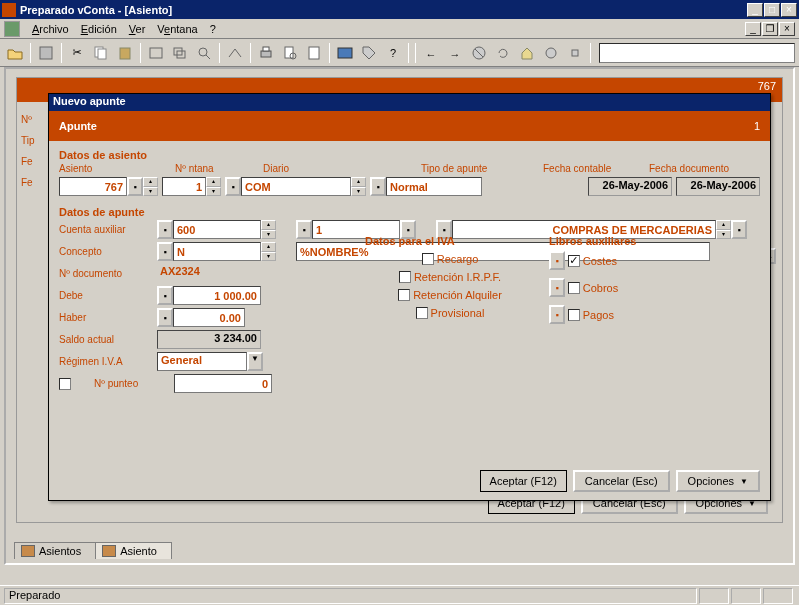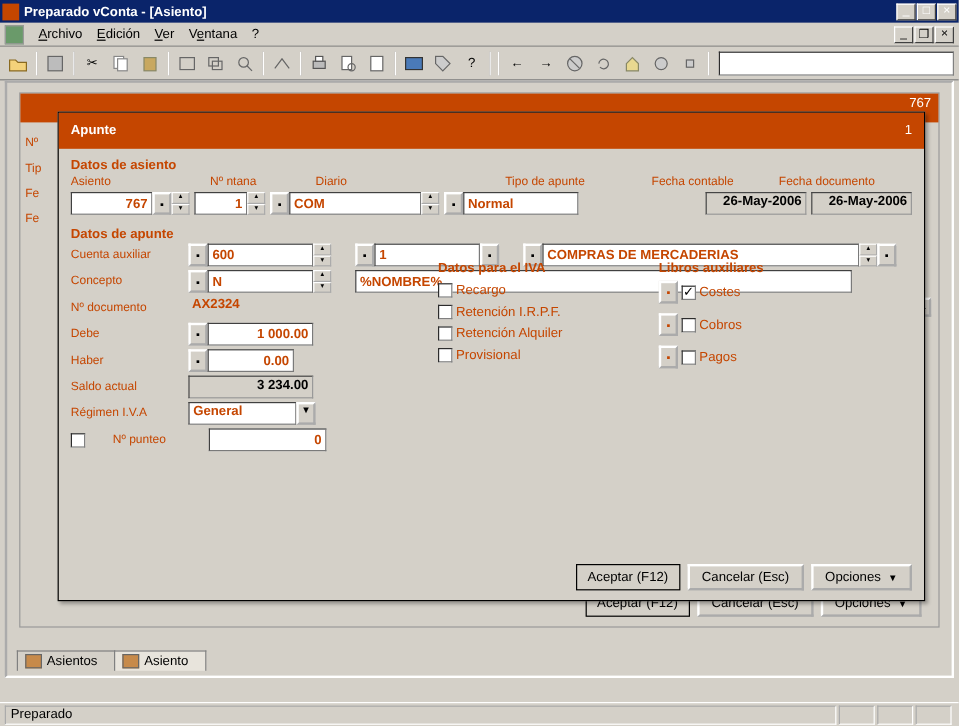--- a/index.html
+++ b/index.html
@@ -49,21 +49,21 @@
 .readonly { background: #d4d0c8; border: 1px inset #999; height: 19px; padding: 1px 3px; text-align: right; color: #000; font-weight: bold; }
 .combo { display: flex; }
 .combo .inp { flex: 1; }
 .combo .cbtn { width: 16px; height: 19px; background: #d4d0c8; border: 2px outset #fff; font-size: 8px; text-align: center; }
 
 .chk { width: 12px; height: 12px; border: 1px inset #808080; background: #fff; display: inline-flex; align-items: center; justify-content: center; font-size: 9px; margin-right: 3px; }
 .ck { color: #000; }
 
 .rpanel { position: absolute; top: 94px; left: 316px; width: 170px; }
 .rpanel .rh { color: #c54600; font-weight: bold; margin-bottom: 6px; }
-.rpanel .ritem { display: flex; align-items: center; margin-bottom: 6px; color: #c54600; font-size: 10px; }
+.rpanel .ritem { display: flex; align-items: center; margin-bottom: 6px; color: #c54600; font-size: 10px; justify-content: center; }
 
 .auxpanel { position: absolute; top: 94px; left: 500px; }
 .auxpanel .rh { color: #c54600; font-weight: bold; margin-bottom: 4px; }
 .auxpanel .aitem { display: flex; align-items: center; margin-bottom: 8px; color: #c54600; font-size: 10px; }
 
 .dlgbtns { position: absolute; bottom: 8px; right: 10px; display: flex; gap: 6px; }
 .btn { background: #d4d0c8; border: 2px outset #fff; height: 22px; padding: 0 10px; display: flex; align-items: center; }
 .btn.def { border: 1px solid #000; padding: 0 9px; }
 .btn .dd { margin-left: 6px; font-size: 8px; }
 
@@ -235,20 +235,21 @@
       <div class="btn def">Aceptar (F12)</div>
       <div class="btn">Cancelar (Esc)</div>
       <div class="btn">
           <span>Opciones</span>
           <span class="dd">▼</span>
         </div>
     </div>
   </div>
 
   <div class="dialog">
+    <div class="dlgtitle">Nuevo apunte</div>
     <div class="dlghdr">
       <span>Apunte</span>
       <span class="num">1</span>
     </div>
     <div class="dlgbody">
 
       <div class="section">Datos de asiento</div>
       <div class="row" style="gap:18px">
         <div style="width:98px">
             <div class="lblh">Asiento</div>
@@ -314,21 +315,21 @@
               <div class="s">▾</div>
             </div>
           </div>
         <div class="field">
             <div class="btnlet">▪</div>
             <input class="inp" style="width: 88px;" value="1">
             <div class="btnlet">▪</div>
           </div>
         <div class="field">
             <div class="btnlet">▪</div>
-            <input class="inp" style="width: 264px;" value="COMPRAS DE MERCADERIAS">
+            <input class="inp" style="width: 264px; text-align: right;" value="COMPRAS DE MERCADERIAS">
             <div class="spin">
               <div class="s">▴</div>
               <div class="s">▾</div>
             </div>
             <div class="btnlet">▪</div>
           </div>
       </div>
 
       <div class="row">
         <div class="lbl">Concepto</div>

